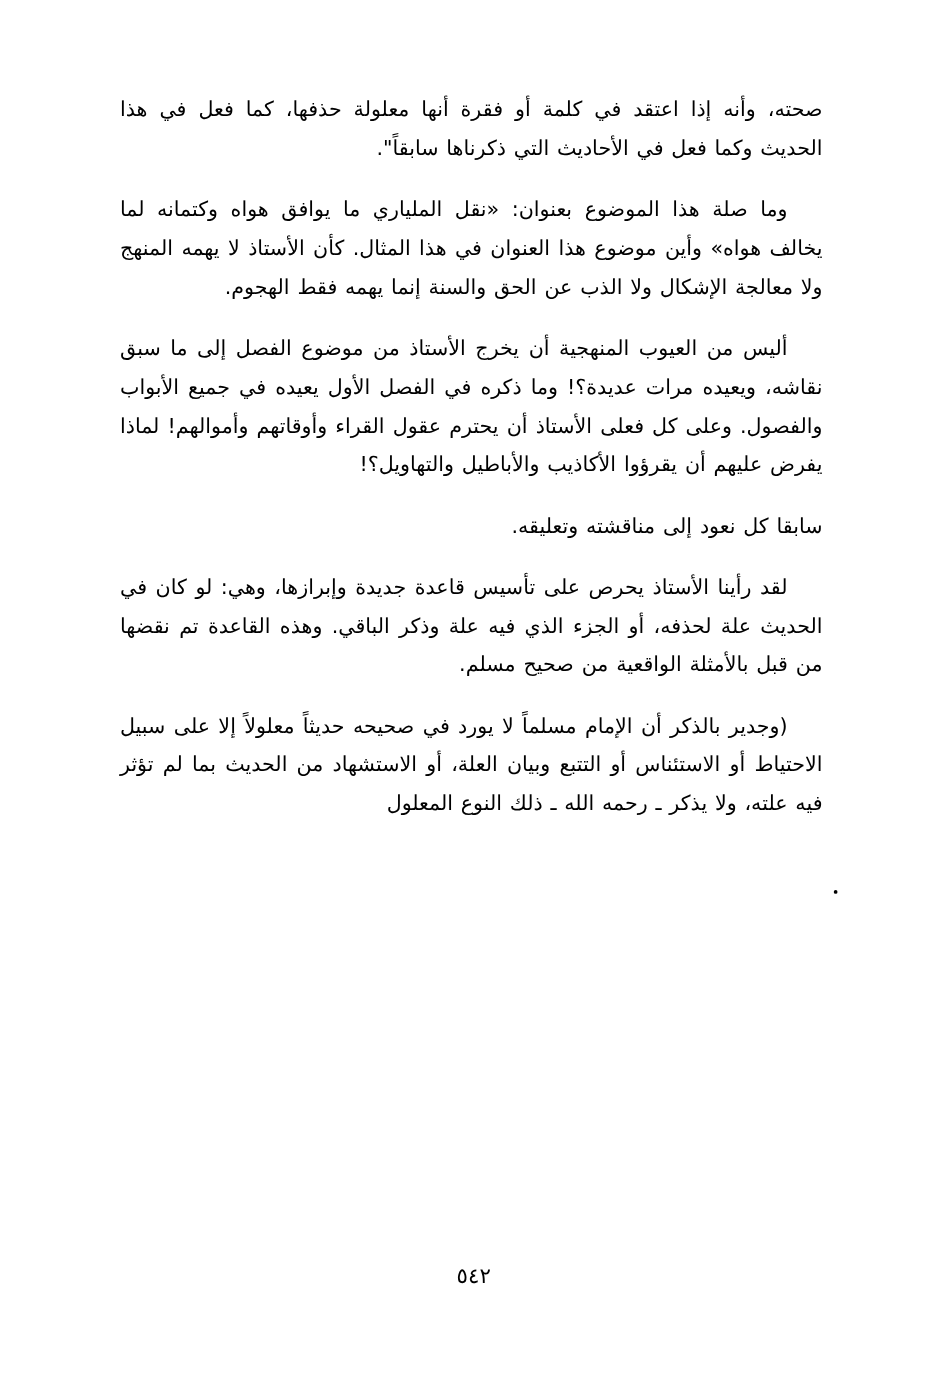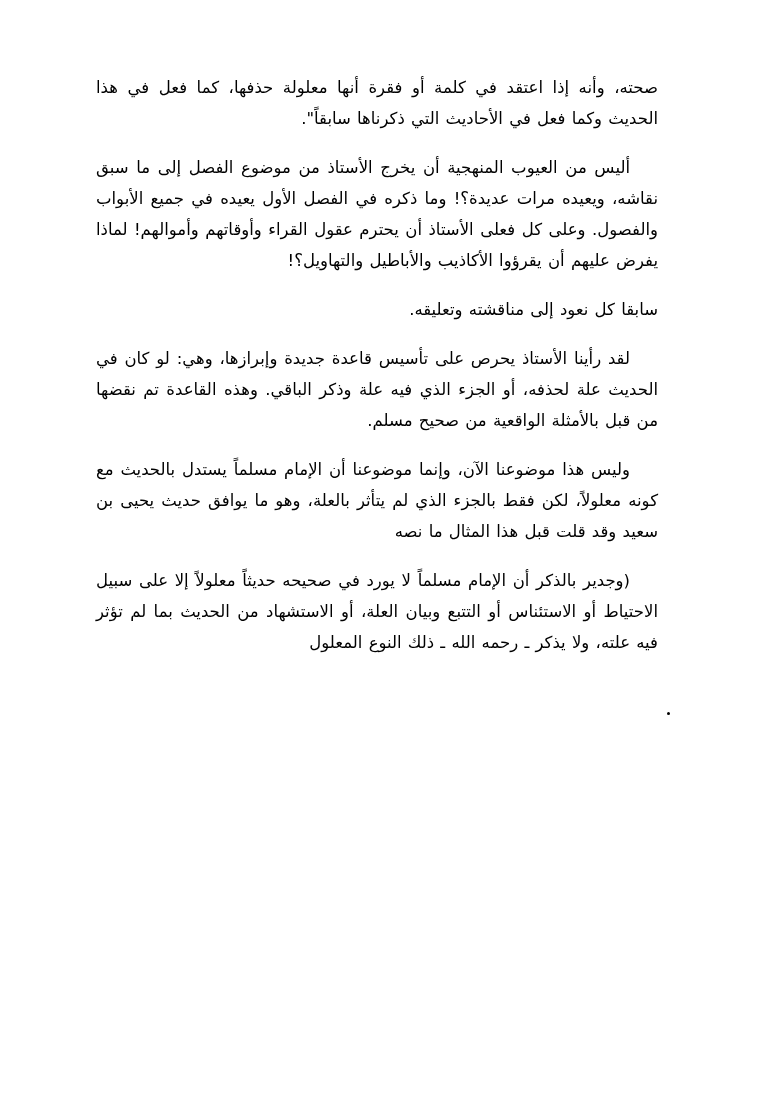--- a/index.html
+++ b/index.html
@@ -71,20 +71,21 @@
 </style>
 </head>
 <body>
 
 <div class="page">
 
   <div class="dot-margin"></div>
 
   <div class="content">
     <p class="para">صحته، وأنه إذا اعتقد في كلمة أو فقرة أنها معلولة حذفها، كما فعل في هذا الحديث وكما فعل في الأحاديث التي ذكرناها سابقاً".</p>
+    <p class="para indent gap-lg">وما صلة هذا الموضوع بعنوان: «نقل الملياري ما يوافق هواه وكتمانه لما يخالف هواه» وأين موضوع هذا العنوان في هذا المثال. كأن الأستاذ لا يهمه المنهج ولا معالجة الإشكال ولا الذب عن الحق والسنة إنما يهمه فقط الهجوم.</p>
     <p class="para indent gap-lg">أليس من العيوب المنهجية أن يخرج الأستاذ من موضوع الفصل إلى ما سبق نقاشه، ويعيده مرات عديدة؟! وما ذكره في الفصل الأول يعيده في جميع الأبواب والفصول. وعلى كل فعلى الأستاذ أن يحترم عقول القراء وأوقاتهم وأموالهم! لماذا يفرض عليهم أن يقرؤوا الأكاذيب والأباطيل والتهاويل؟!</p>
     <p class="para center-last gap-lg">سابقا كل نعود إلى مناقشته وتعليقه.</p>
     <p class="para indent gap-lg">لقد رأينا الأستاذ يحرص على تأسيس قاعدة جديدة وإبرازها، وهي: لو كان في الحديث علة لحذفه، أو الجزء الذي فيه علة وذكر الباقي. وهذه القاعدة تم نقضها من قبل بالأمثلة الواقعية من صحيح مسلم.</p>
-    <p class="para indent gap-lg">وليس هذا موضوعنا الآن، وإنما موضوعنا أن الإمام مسلماً يستدل بالحديث مع كونه معلولاً، لكن فقط بالجزء الذي لم يتأثر بالعلة، وهو ما يوافق حديث يحيى بن سعيد وقد قلت قبل هذا المثال ما نصه</p>
     <p class="para indent">(وجدير بالذكر أن الإمام مسلماً لا يورد في صحيحه حديثاً معلولاً إلا على سبيل الاحتياط أو الاستئناس أو التتبع وبيان العلة، أو الاستشهاد من الحديث بما لم تؤثر فيه علته، ولا يذكر ـ رحمه الله ـ ذلك النوع المعلول</p>
   </div>
 
+  <div class="page-number">٥٤٢</div>
 </div>
 
 </body></html>

